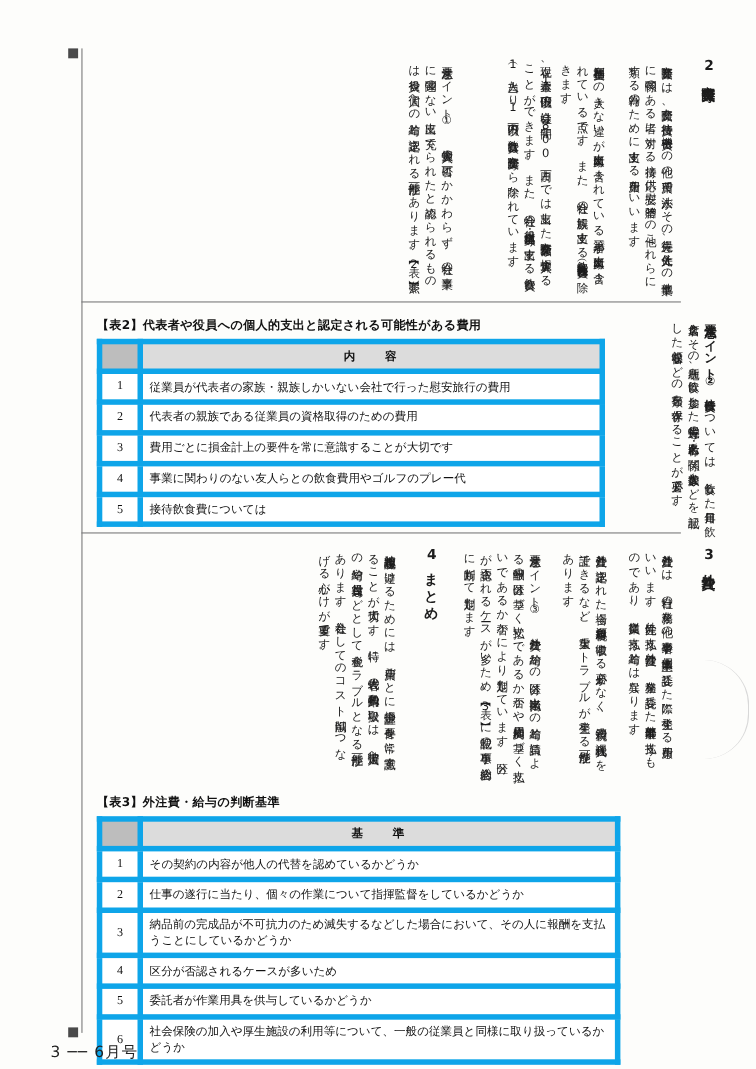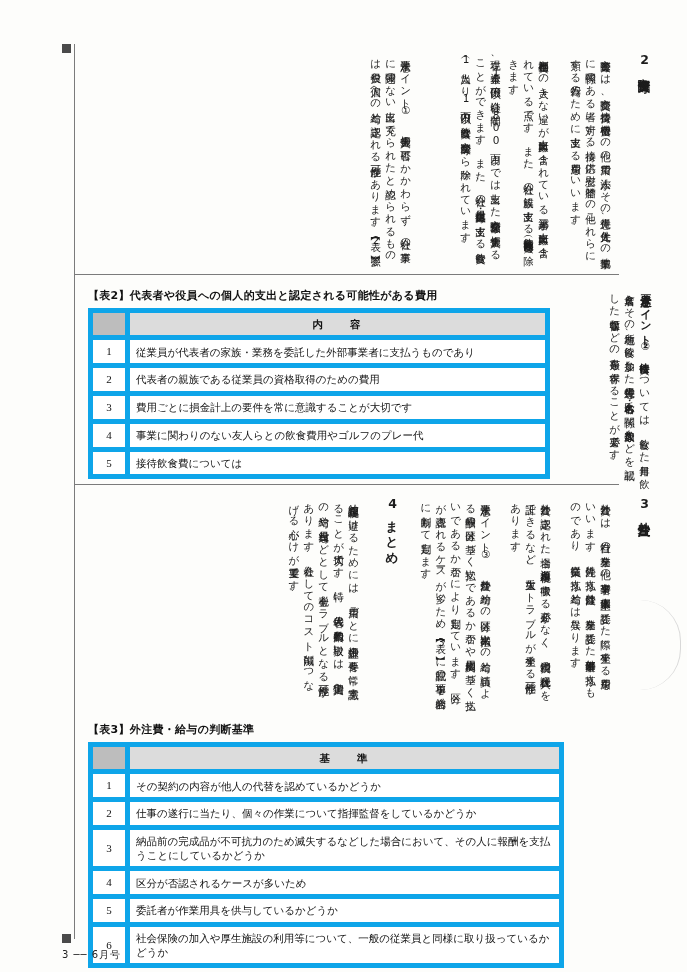--- a/index.html
+++ b/index.html
@@ -110,24 +110,24 @@
     font-family: "Liberation Serif", serif;
     font-size: 11px;
   }
   table.doc th.idxh {
     width: 20px;
     background: #bdbdbd;
   }
 
   .footer {
     position: absolute;
-    left: 62px;
+    left: 46px;
     top: 948px;
     font-family: "DejaVu Sans", sans-serif;
-    font-size: 10px;
+    font-size: 14px;
     color: #222;
     letter-spacing: 1px;
   }
 
   .scan-arc {
     position: absolute;
     right: 6px;
     top: 600px;
     width: 40px;
     height: 90px;
@@ -168,21 +168,21 @@
   <table class="doc" style="left:88px; top:308px; width:462px;">
     <thead>
       <tr>
         <th class="idxh"></th>
         <th>内　　容</th>
       </tr>
     </thead>
     <tbody>
       <tr>
         <td class="idx">1</td>
-        <td>従業員が代表者の家族・業務を委託した外部事業者に支払うものであり</td>
+        <td>従業員が代表者の家族・親族しかいない会社で行った慰安旅行の費用</td>
       </tr>
       <tr>
         <td class="idx">2</td>
         <td>代表者の親族である従業員の資格取得のための費用</td>
       </tr>
       <tr>
         <td class="idx">3</td>
         <td>費用ごとに損金計上の要件を常に意識することが大切です</td>
       </tr>
       <tr>

